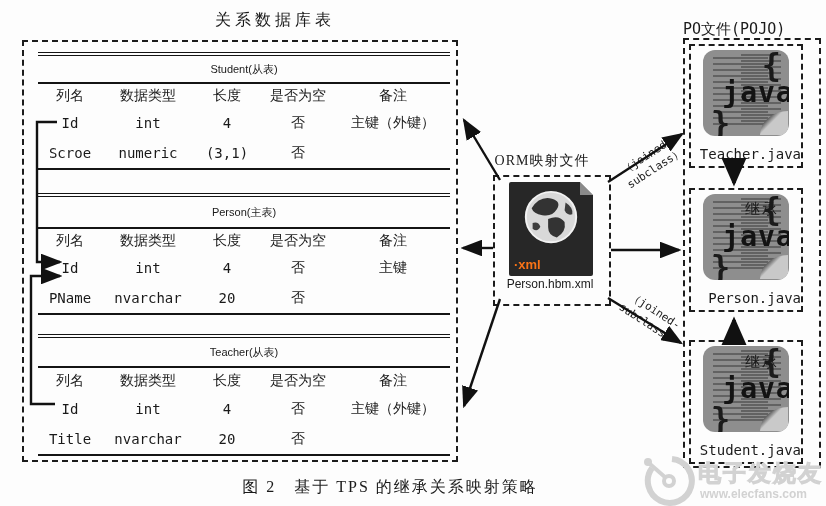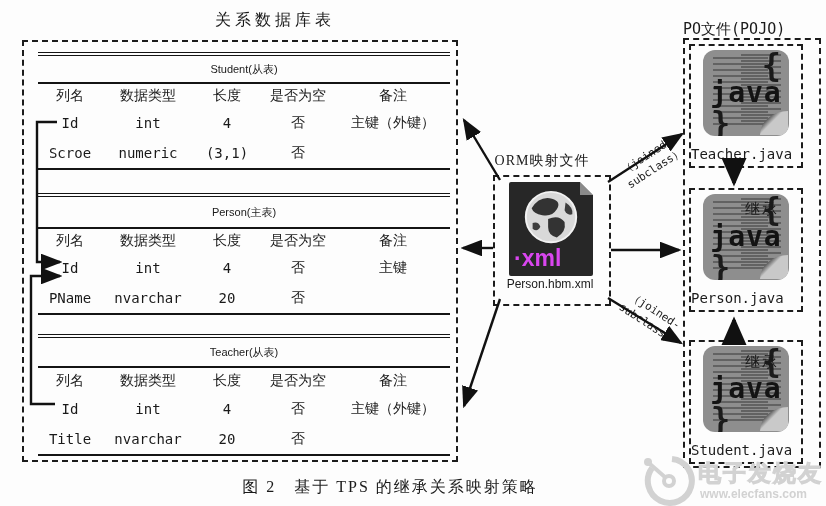--- a/index.html
+++ b/index.html
@@ -28,47 +28,47 @@
     font-size:14px;letter-spacing:1px;}
   .orm-box{position:absolute;left:493px;top:175px;width:114px;height:127px;
     border:2px dashed #1c1c1c;}
   .xml-icon{position:absolute;left:14px;top:5px;width:84px;height:94px;
     background:#272727;border-radius:2px;}
   .xml-fold-under{position:absolute;top:0;right:0;width:0;height:0;
     border-bottom:13px solid #8a8a8a;border-right:13px solid transparent;}
   .xml-fold{position:absolute;top:0;right:0;width:0;height:0;
     border-top:13px solid #fdfdfd;border-left:13px solid transparent;}
   .globe{position:absolute;left:11px;top:6px;}
-  .xml-word{position:absolute;left:5px;bottom:4px;color:#d946ef;font-weight:bold;
-    font-size:23px;font-family:"Liberation Sans","DejaVu Sans",sans-serif;}
+  .xml-word{position:absolute;left:5px;bottom:4px;color:#f97316;font-weight:bold;
+    font-size:13px;font-family:"Liberation Sans","DejaVu Sans",sans-serif;}
   .orm-file{position:absolute;left:487px;top:277px;width:126px;text-align:center;
     font-size:12px;font-family:"Liberation Sans","DejaVu Sans",sans-serif;}
   
   .po-label{position:absolute;left:683px;top:20px;width:134px;text-align:left;
     font-size:15px;font-family:"DejaVu Sans Mono","Liberation Mono",monospace;}
   .po-outer{position:absolute;left:683px;top:38px;width:134px;height:426px;
     border:2px dashed #1c1c1c;}
   .po-inner{position:absolute;left:689px;width:110px;border:2px dashed #1c1c1c;
     background:#fdfdfd;}
   .java-icon{position:relative;width:86px;height:86px;margin:4px auto 2px auto;
     background:#8e8e8e;border-radius:12px;overflow:hidden;}
   .java-code{position:absolute;left:10px;top:7px;width:55px;height:72px;opacity:.45;
     background:repeating-linear-gradient(180deg,#2c2c2c 0 2px,transparent 2px 6px);}
   .java-code.r{left:38px;top:4px;width:40px;}
   .brace-open{position:absolute;top:-4px;right:8px;font-size:32px;font-weight:bold;
     color:#1b1b1b;font-family:"DejaVu Sans Mono",monospace;}
   .brace-close{position:absolute;bottom:-6px;left:8px;font-size:32px;font-weight:bold;
     color:#1b1b1b;font-family:"DejaVu Sans Mono",monospace;}
-  .java-word{position:absolute;left:0;top:26px;width:100%;text-align:center;
+  .java-word{position:absolute;left:12px;top:26px;width:100%;text-align:center;
     font-size:28px;font-weight:bold;color:#131313;letter-spacing:1px;
     font-family:"DejaVu Sans Mono","Liberation Mono",monospace;}
   .curl{position:absolute;right:1px;bottom:1px;width:28px;height:24px;
     background:linear-gradient(315deg,#c9c9c9 55%,#5f5f5f 70%,#8e8e8e 78%);
     border-top-left-radius:100% 100%;}
-  .java-name{text-align:left;font-size:14px;height:22px;line-height:20px;
+  .java-name{text-align:right;font-size:14px;height:22px;line-height:20px;
     font-family:"DejaVu Sans Mono","Liberation Mono",monospace;margin-top:8px;}
   
   .inherit{position:absolute;font-size:15px;letter-spacing:2px;margin-top:36px;}
   .js-label{position:absolute;width:104px;text-align:center;font-size:11px;
     font-family:"DejaVu Sans Mono","Liberation Mono",monospace;}
   .js-label.up{left:599px;top:147px;transform:rotate(-33deg);}
   .js-label.down{left:599px;top:302px;transform:rotate(33deg);}
   .caption{position:absolute;left:180px;top:477px;width:420px;text-align:center;
     font-size:16px;letter-spacing:2px;}
   

